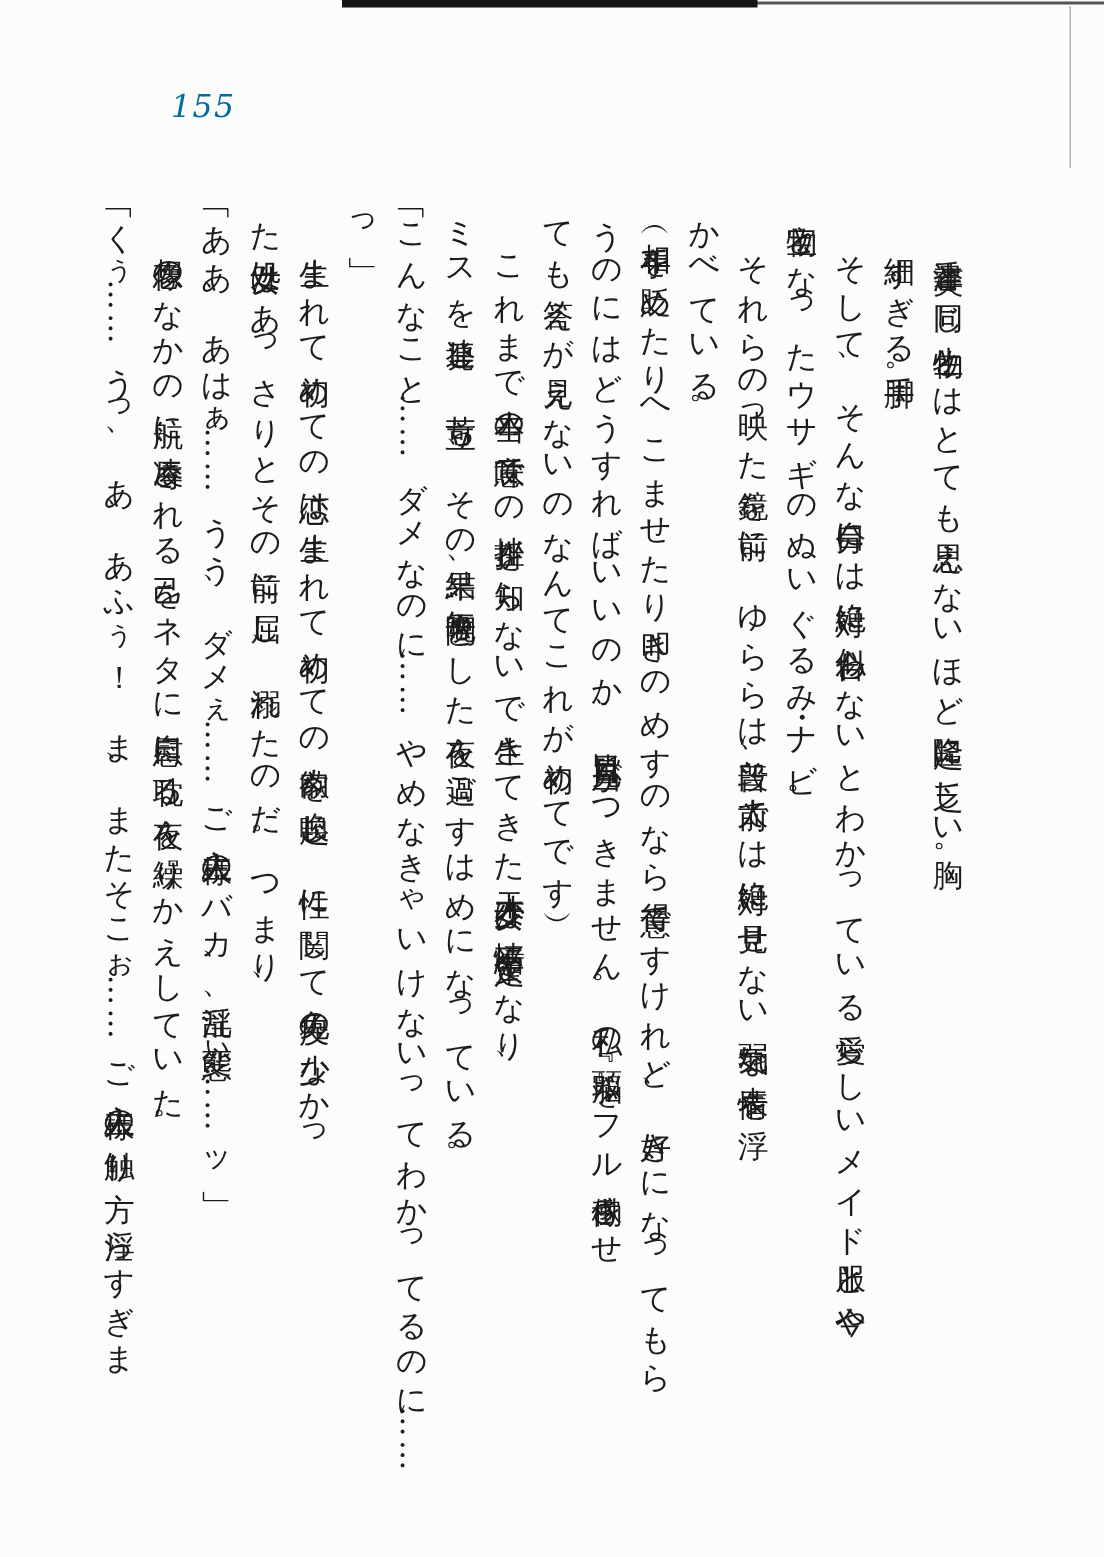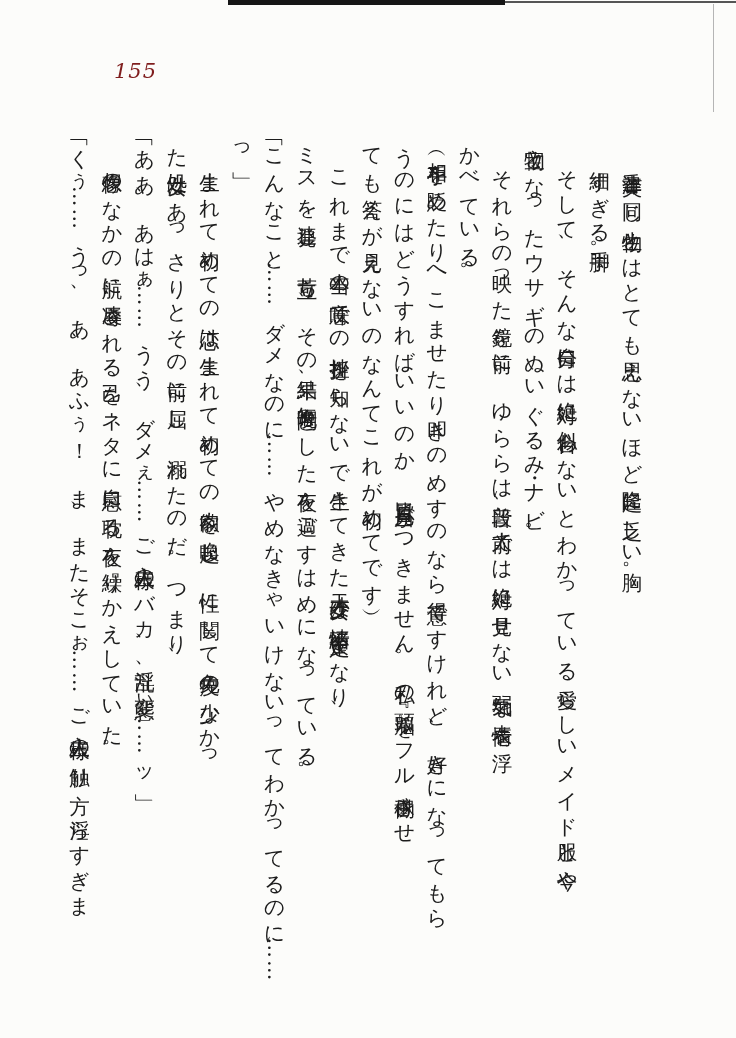--- a/index.html
+++ b/index.html
@@ -33,21 +33,21 @@
     left: 713px; top: 4px;
     width: 1px; height: 108px;
     background: #b5b5b5;
   }
   .page-number {
     position: absolute;
     left: 114px; top: 59px;
     font-size: 21px;
     font-style: italic;
     letter-spacing: 1px;
-    color: #7f1d1d;
+    color: #0369a1;
   }
   .text-block {
     position: absolute;
     top: 133px;
     right: 88px;
     height: 856px;
     writing-mode: vertical-rl;
     text-orientation: mixed;
     font-size: 20.5px;
     line-height: 32.5px;

